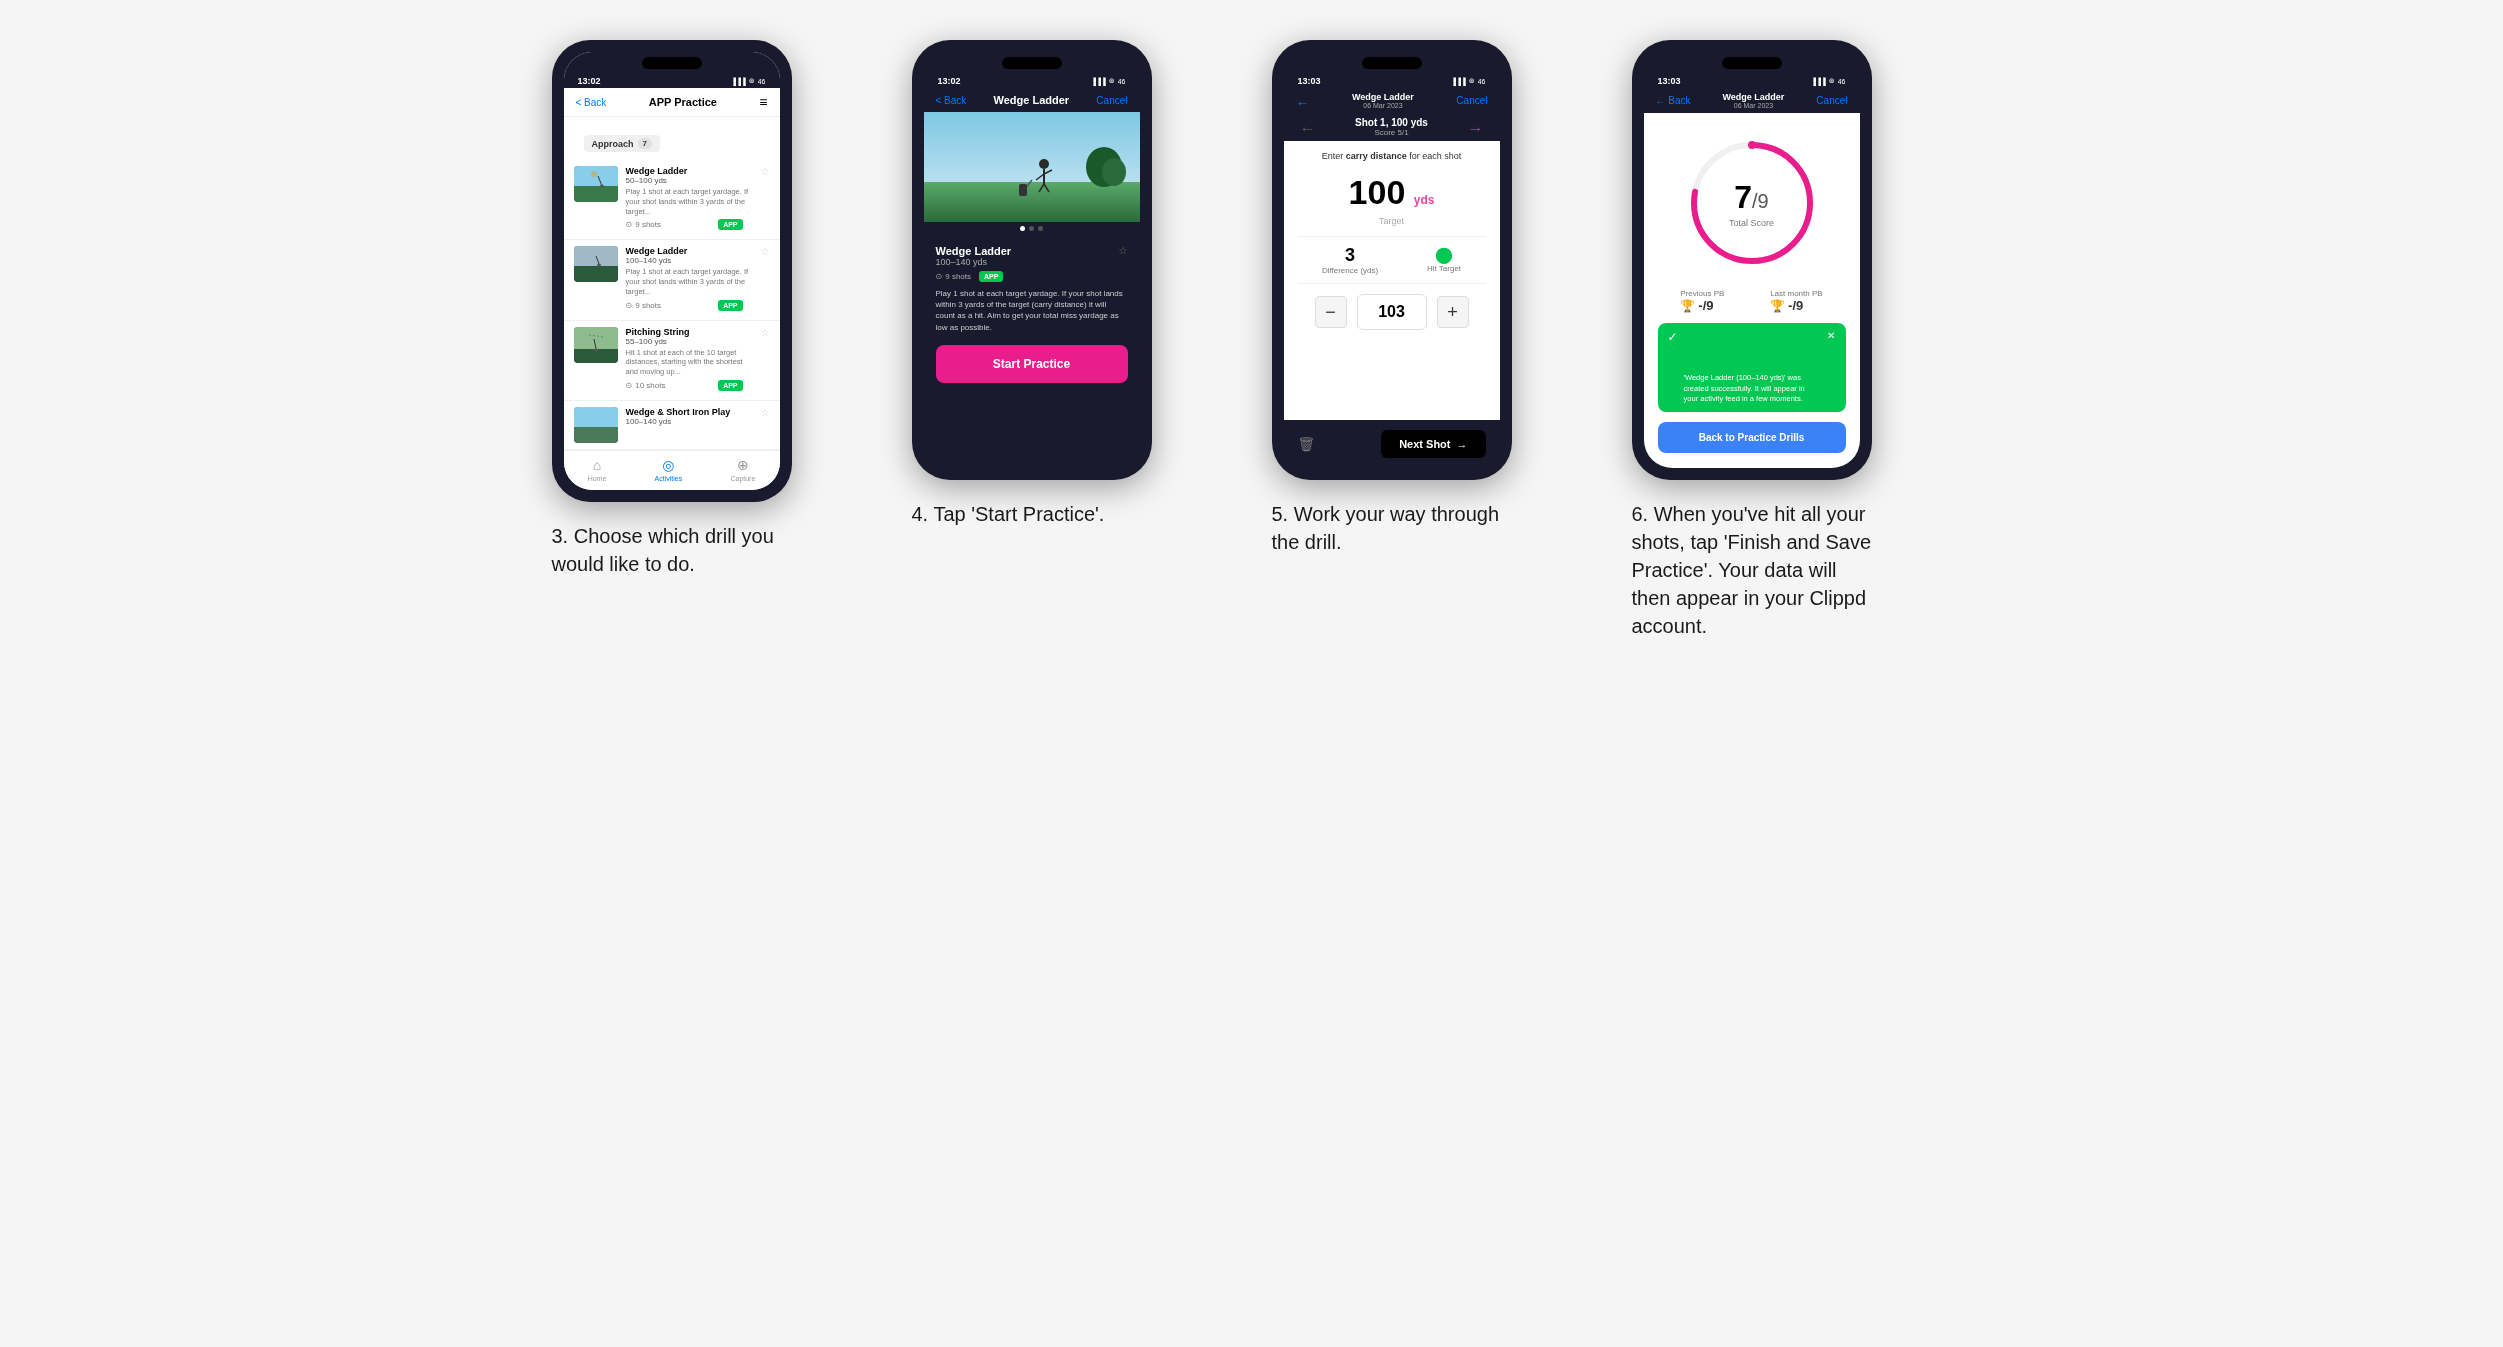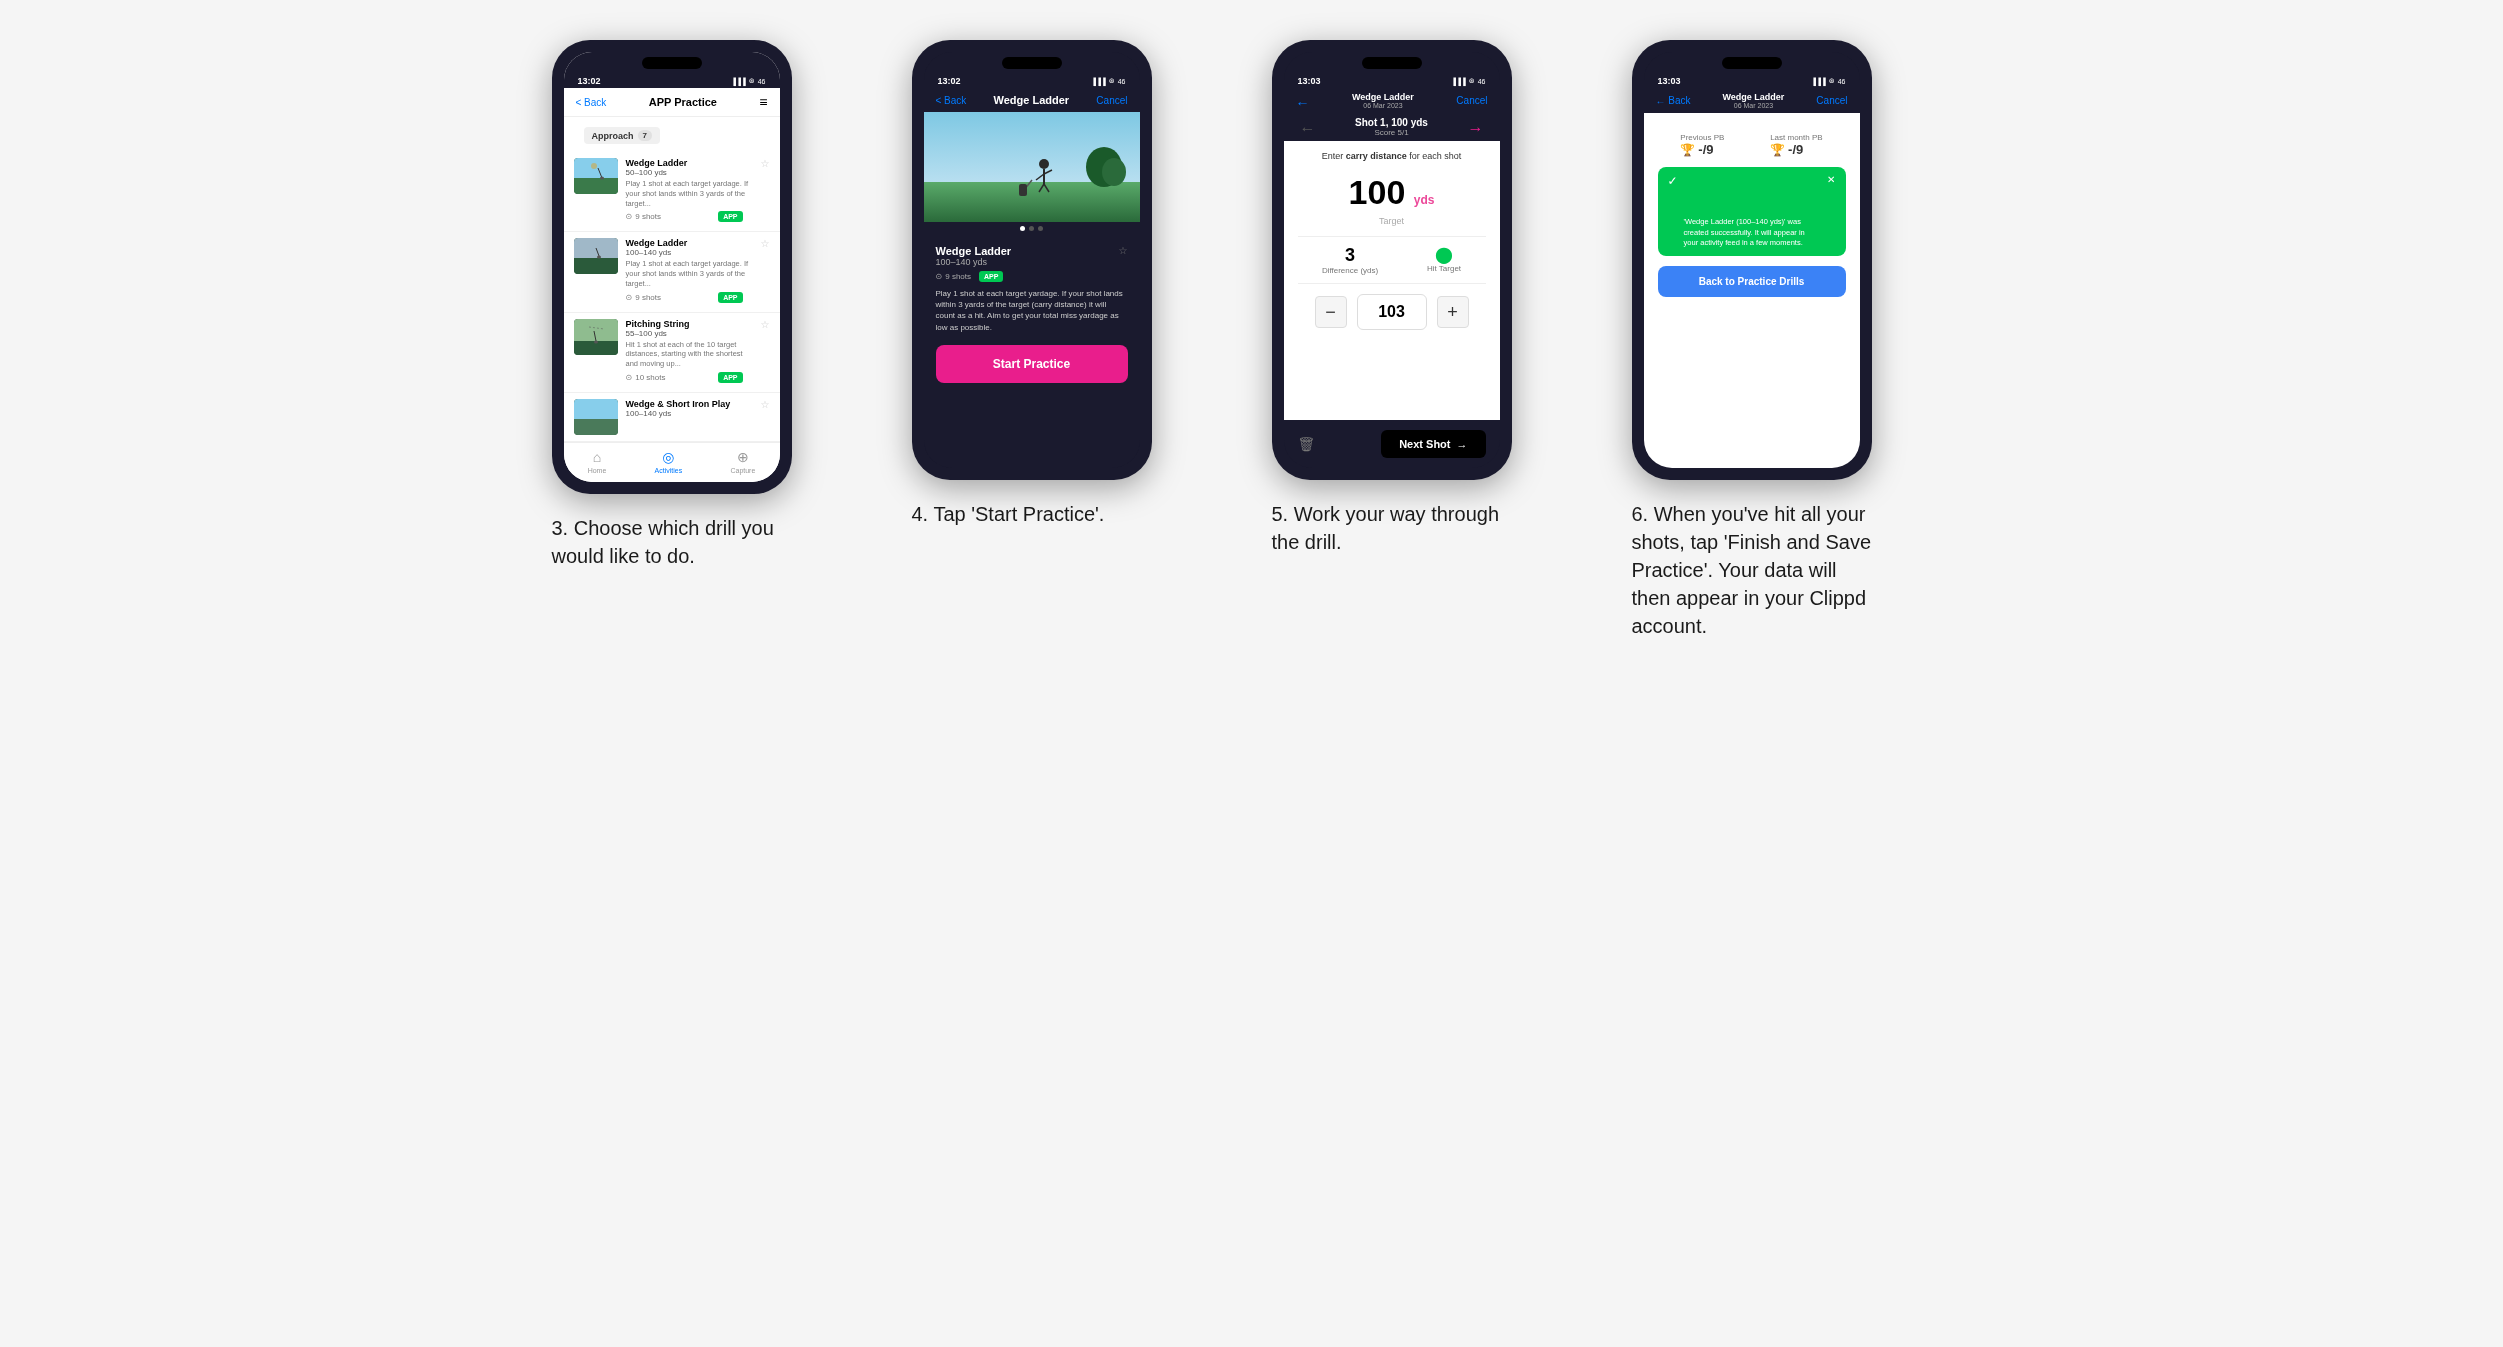--- a/index.html
+++ b/index.html
@@ -86,21 +86,21 @@
     .p1-nav .menu { color: #000; font-size: 14px; }
     .section-tag {
       background: #f0f0f0;
       padding: 3px 8px;
       font-size: 9px;
       font-weight: 600;
       color: #333;
       display: inline-flex;
       align-items: center;
       gap: 4px;
-      margin: 6px 10px 4px;
+      margin: 14px 10px 4px;
       border-radius: 4px;
     }
     .badge {
       background: #e0e0e0;
       border-radius: 10px;
       padding: 1px 5px;
       font-size: 8px;
     }
     .drill-item {
       display: flex;
@@ -630,20 +630,36 @@
           <span class="back" style="color:#007aff;font-size:10px;">← Back</span>
           <div class="p4-nav-center">
             <div class="title">Wedge Ladder</div>
             <div class="subtitle">06 Mar 2023</div>
           </div>
           <span style="color:#007aff;font-size:10px;">Cancel</span>
         </div>
 
         <div class="p4-content">
 
+          <div class="score-circle-container">
+            <svg class="score-circle-svg" viewBox="0 0 140 140">
+
+              <circle cx="70" cy="70" r="58" fill="none" stroke="#f0f0f0" stroke-width="6"></circle>
+
+              <circle cx="70" cy="70" r="58" fill="none" stroke="#e91e8c" stroke-width="6" stroke-dasharray="360" stroke-dashoffset="80" stroke-linecap="round" transform="rotate(-90 70 70)" style="stroke-dasharray: calc(2 * 3.14159 * 58); stroke-dashoffset: calc(2 * 3.14159 * 58 * (1 - 0.78));"></circle>
+
+              <circle cx="70" cy="12" r="4" fill="#e91e8c" stroke-dasharray="364.424747816416" stroke-dashoffset="80.98327729253688"></circle>
+            </svg>
+            <div class="score-display">
+              <div>
+                <span class="score-main">7</span><span class="score-denom">/9</span>
+              </div>
+              <div class="total-score-label">Total Score</div>
+            </div>
+          </div>
 
           <div class="pb-row">
             <div class="pb-item">
               <div class="pb-label">Previous PB</div>
               <div class="pb-val">
                 <span class="trophy">🏆</span>
                 <span>-/9</span>
               </div>
             </div>
             <div class="pb-item">

